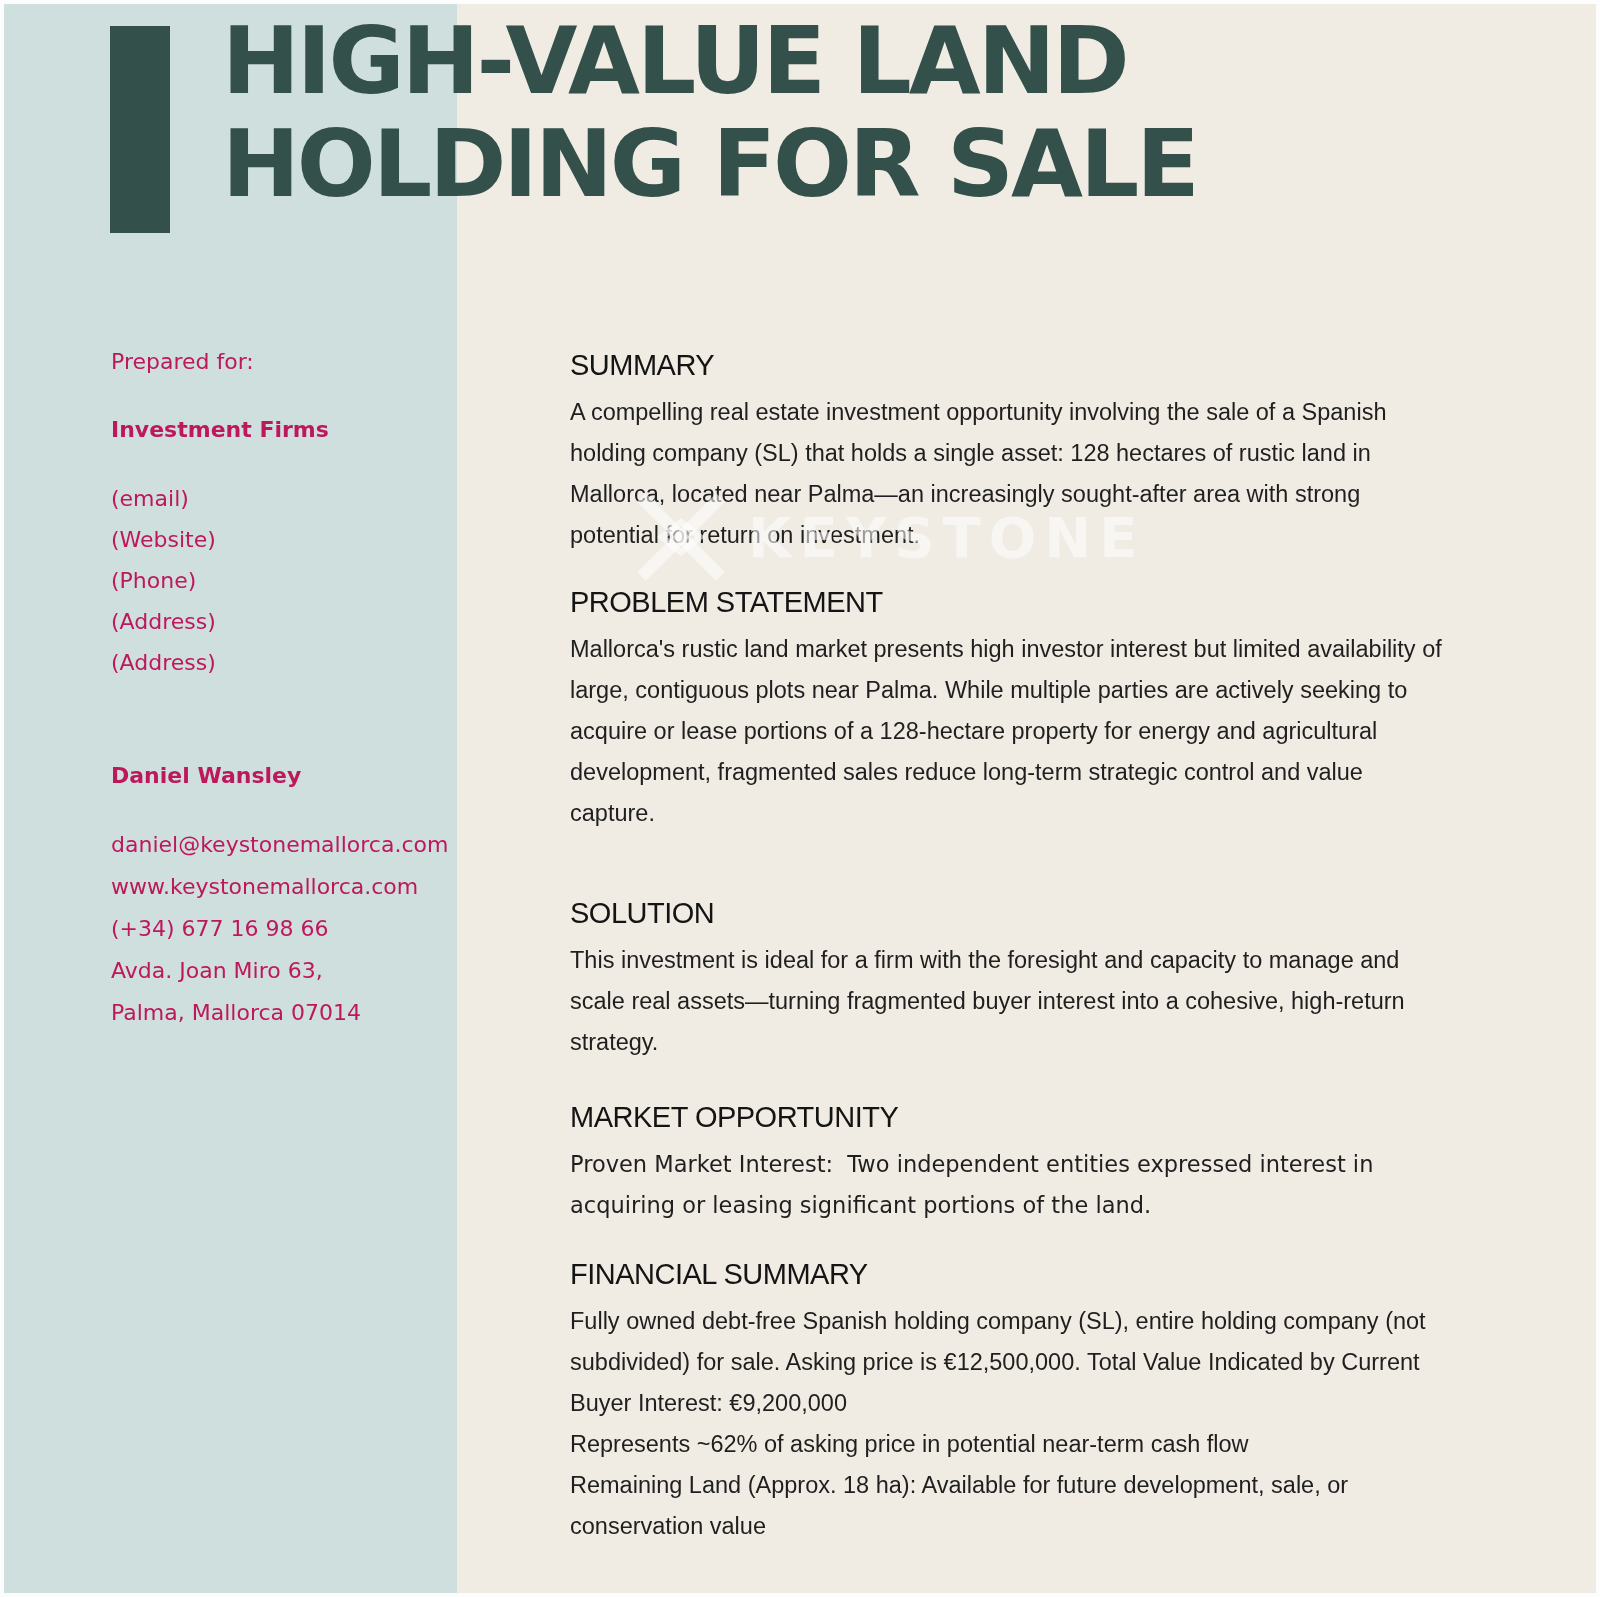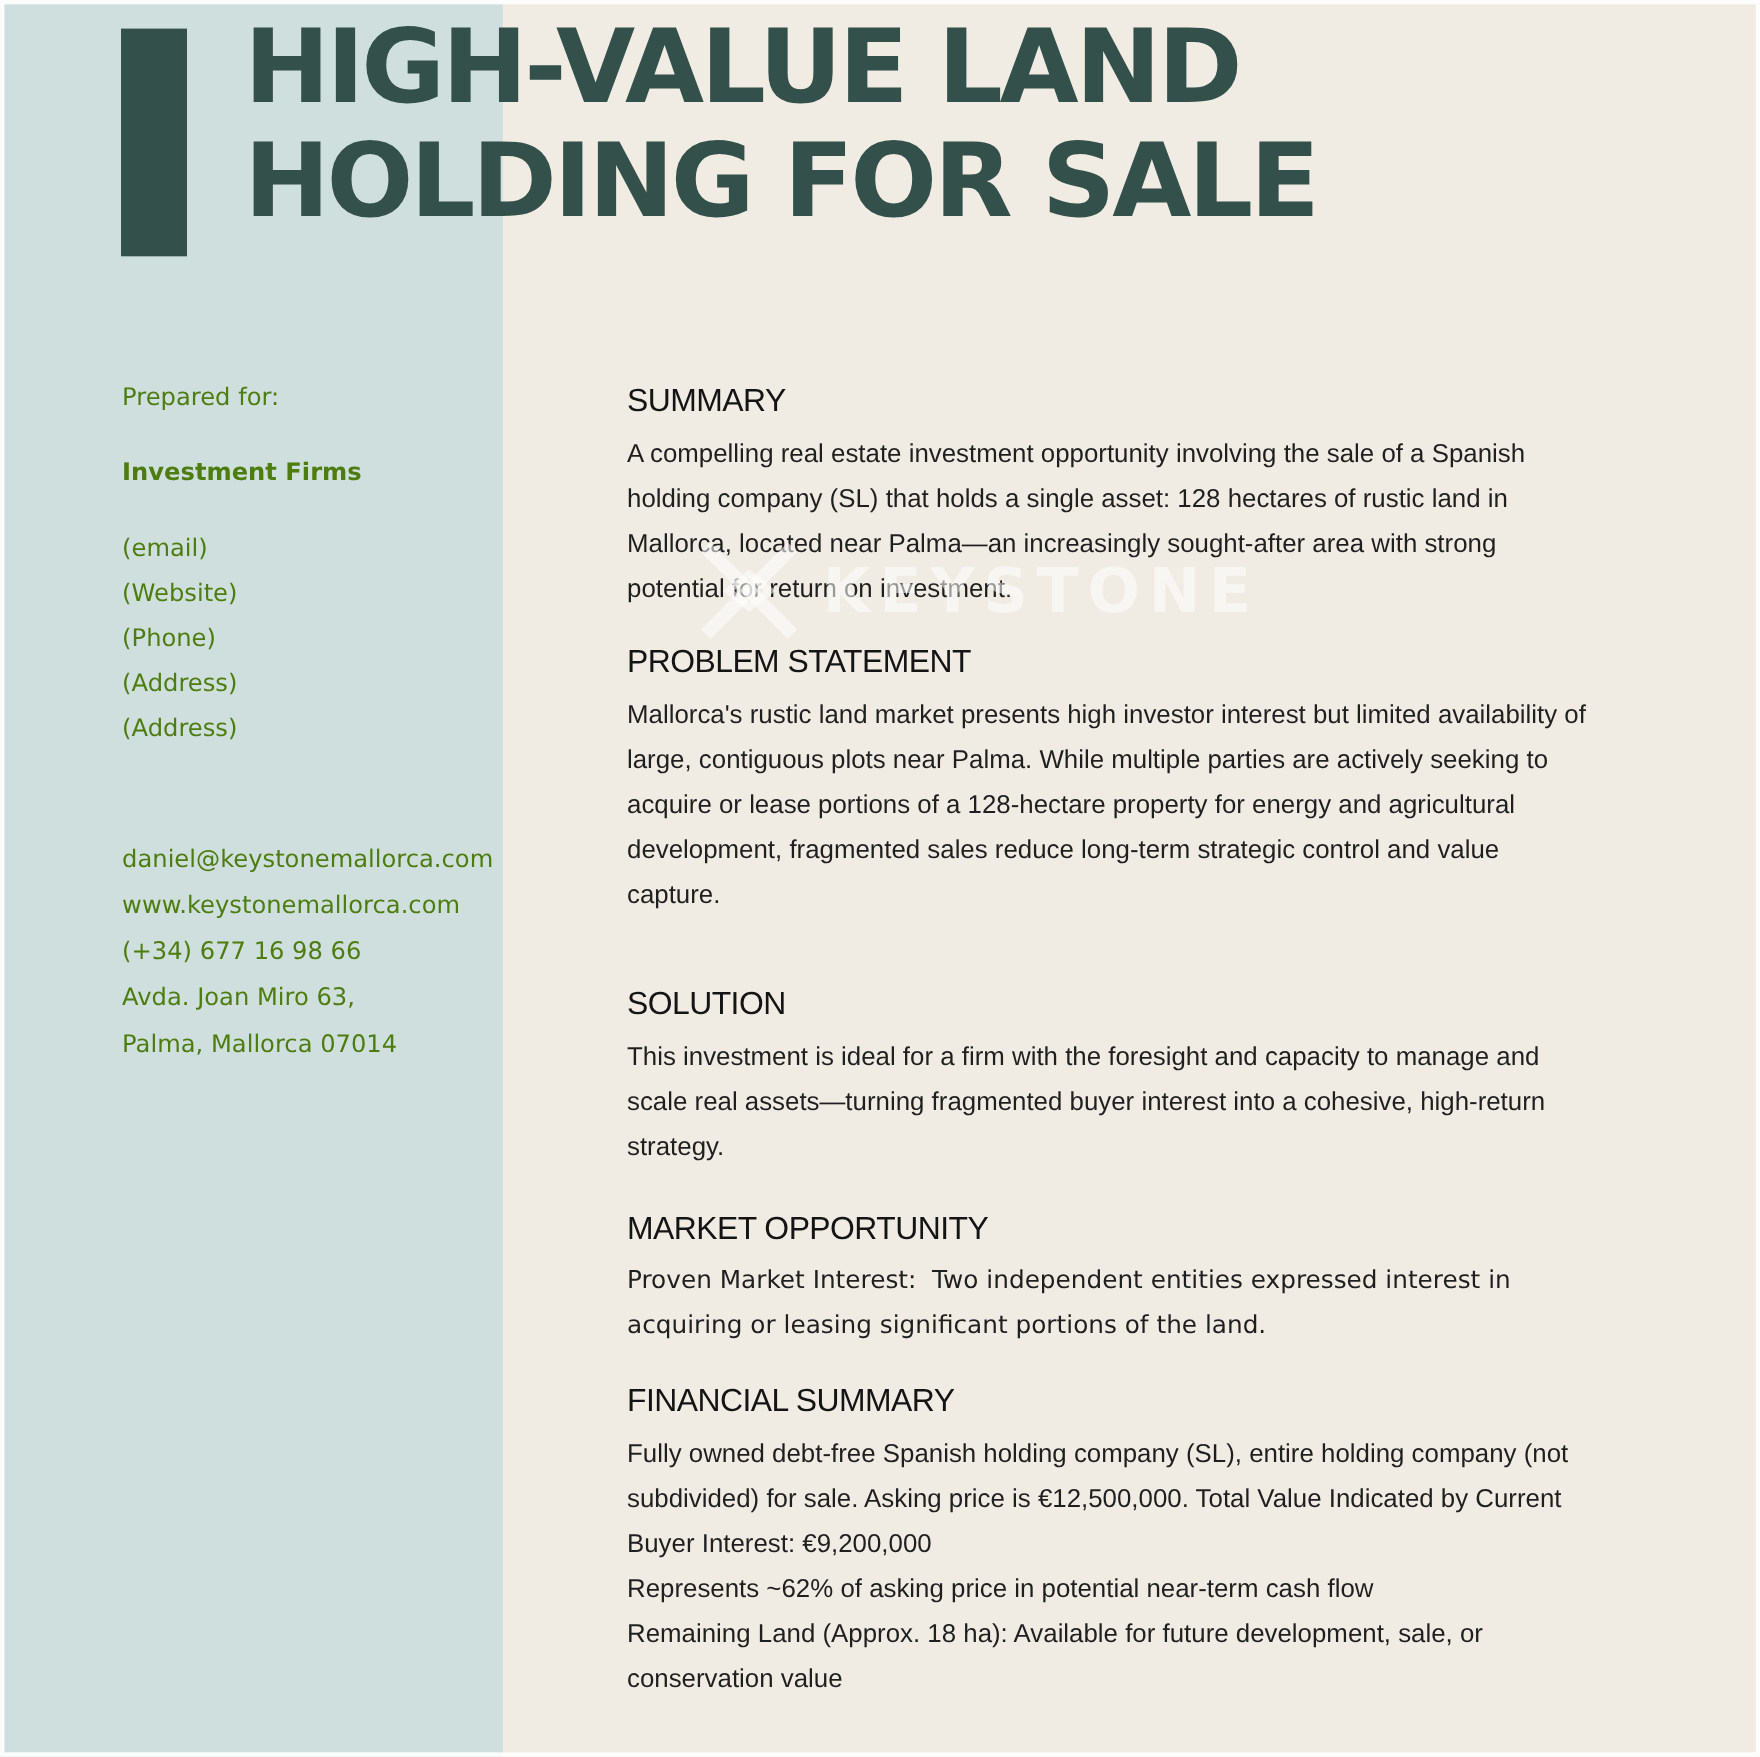--- a/index.html
+++ b/index.html
@@ -37,21 +37,21 @@
     letter-spacing: -3px;
     white-space: nowrap;
   }
   
   .sidebar-content {
     position: absolute;
     left: 111px; top: 347px;
     width: 356px;
     font-family: "DejaVu Sans", sans-serif;
     font-size: 22px;
-    color: #4d7c0f;
+    color: #be185d;
     line-height: 29px;
   }
   .sb-label { margin-bottom: 39px; }
   .sb-name  { font-weight: bold; margin-bottom: 34px; }
   .sb-line  { line-height: 41px; white-space: nowrap; }
   .sb-gap-big { height: 78px; }
   .contact-line { line-height: 42px; white-space: nowrap; }
   
   .main-content {
     position: absolute;
@@ -120,20 +120,21 @@
     <div class="sb-label">Prepared for:</div>
     <div class="sb-name">Investment Firms</div>
     <div>
       <div class="sb-line">(email)</div>
       <div class="sb-line">(Website)</div>
       <div class="sb-line">(Phone)</div>
       <div class="sb-line">(Address)</div>
       <div class="sb-line">(Address)</div>
     </div>
     <div class="sb-gap-big"></div>
+    <div class="sb-name">Daniel Wansley</div>
     <div>
       <div class="contact-line">daniel@keystonemallorca.com</div>
       <div class="contact-line">www.keystonemallorca.com</div>
       <div class="contact-line">(+34) 677 16 98 66</div>
       <div class="contact-line">Avda. Joan Miro 63,</div>
       <div class="contact-line">Palma, Mallorca 07014</div>
     </div>
   </aside>
 
   <main class="main-content">

